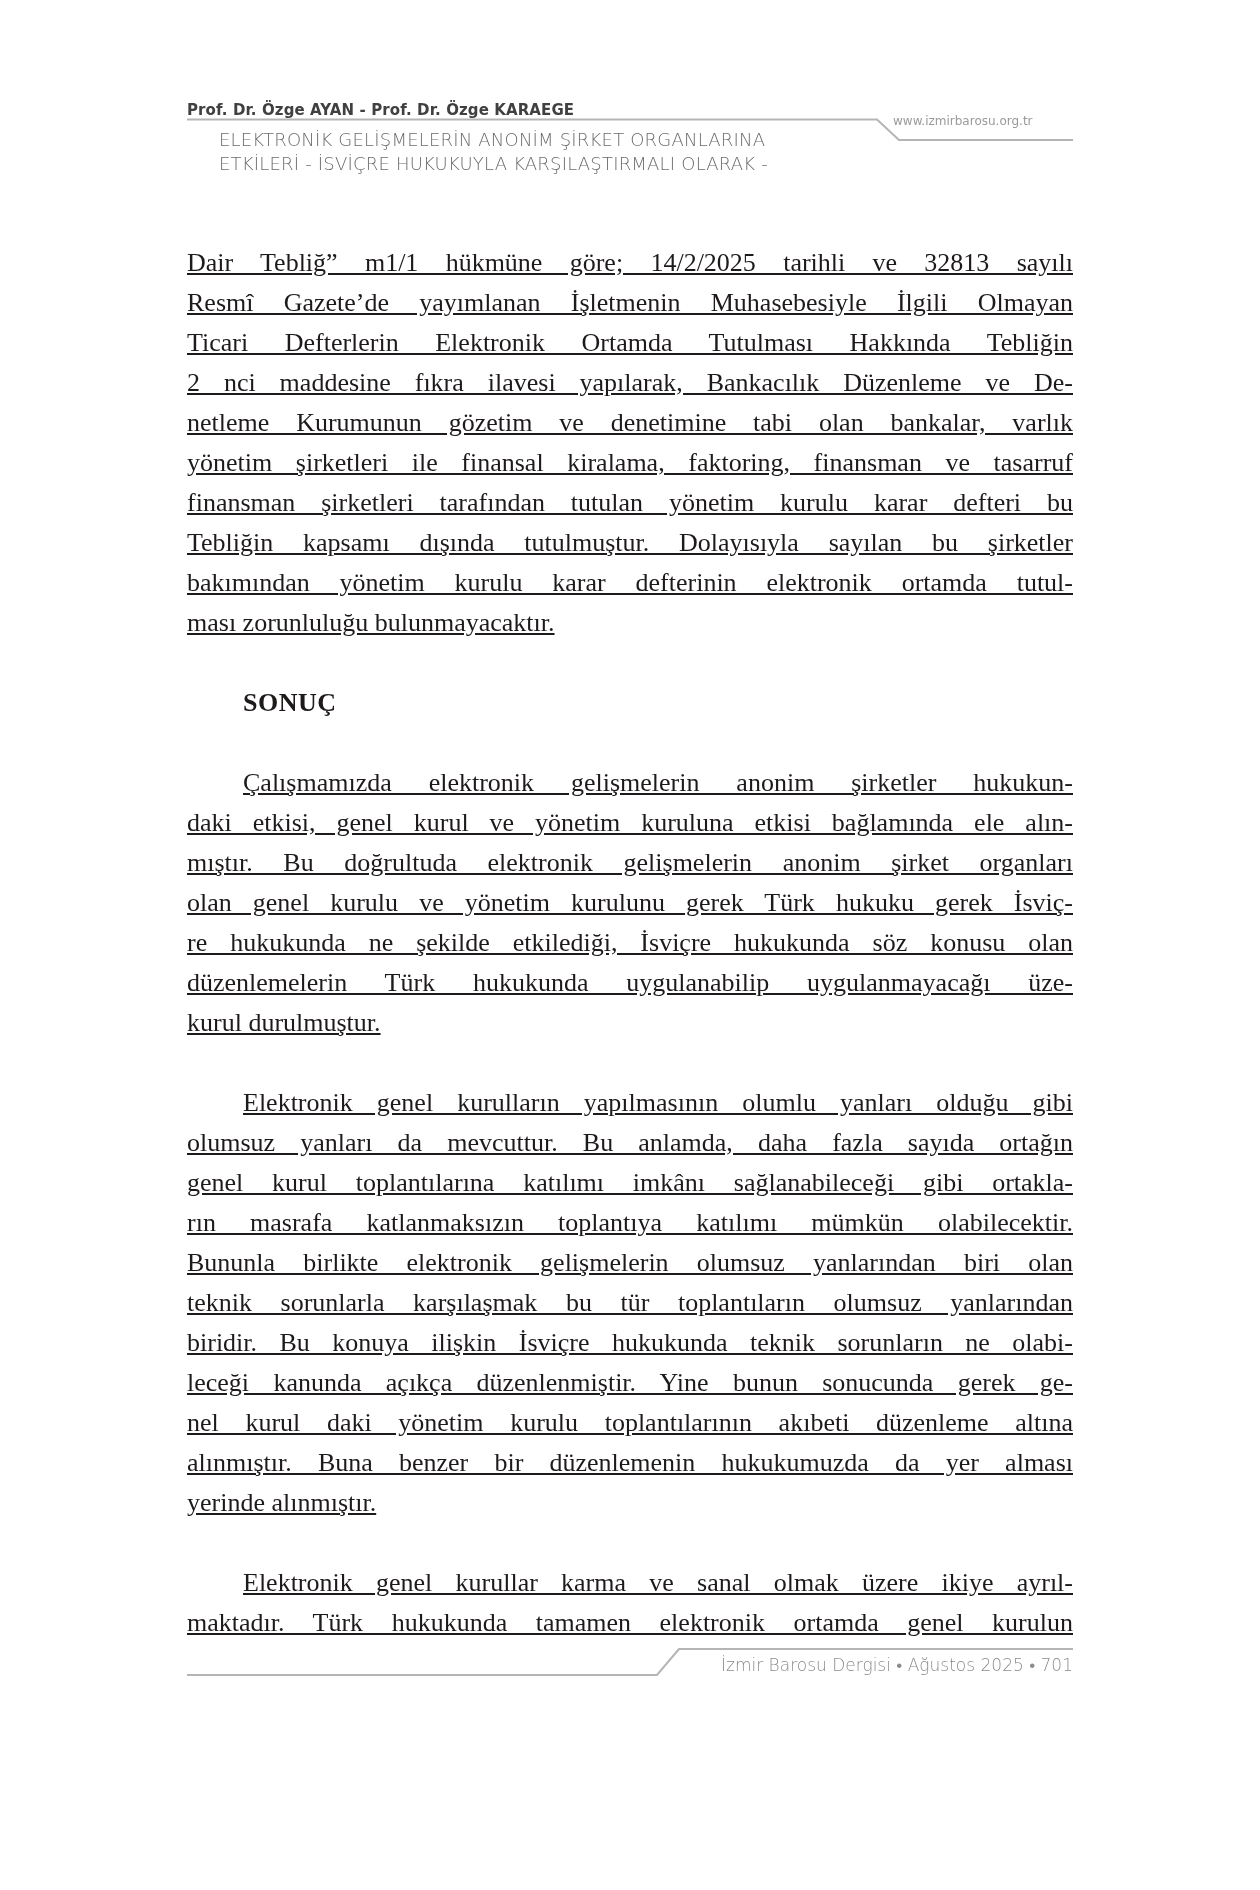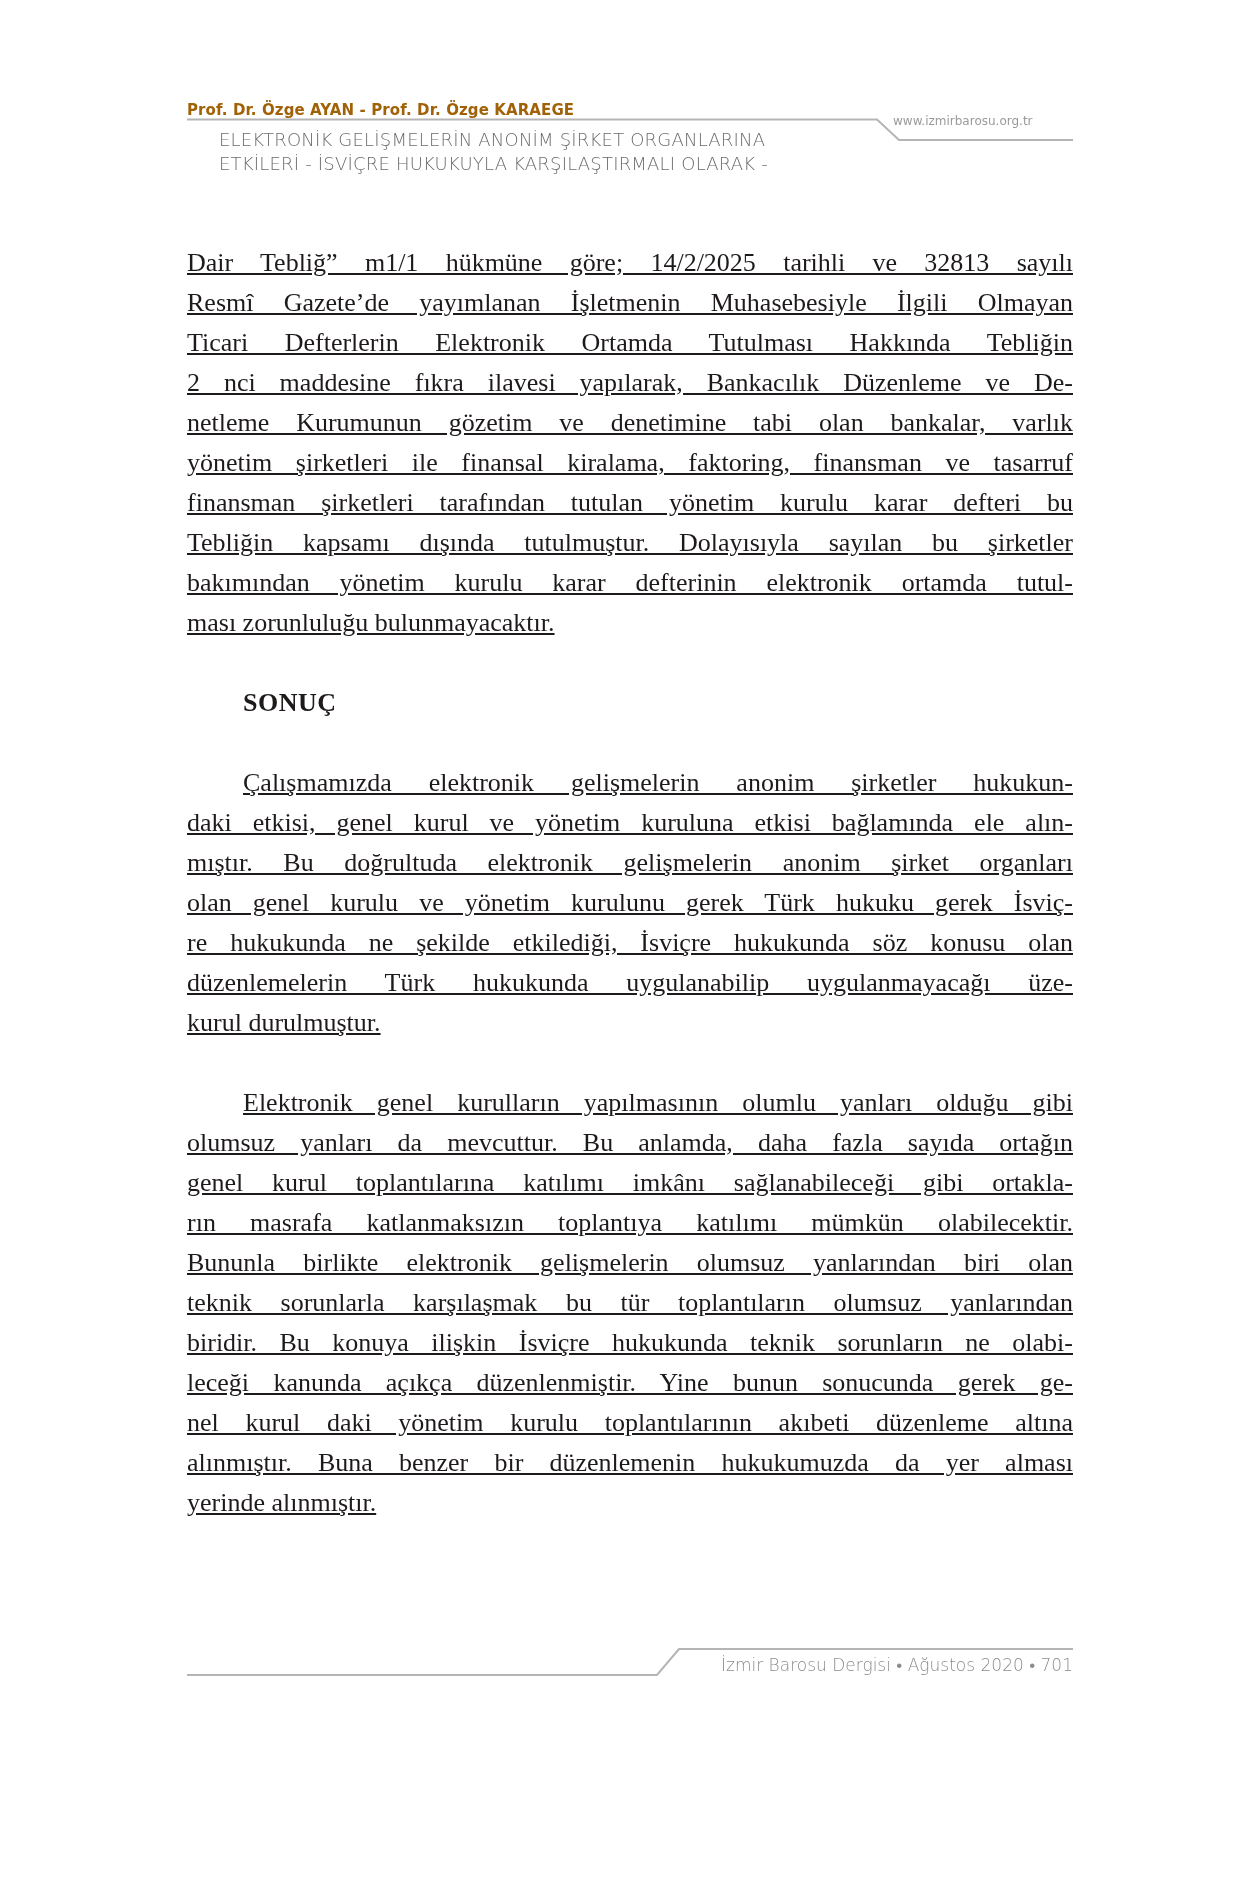--- a/index.html
+++ b/index.html
@@ -1,20 +1,20 @@
 <!DOCTYPE html>
 <html><head>
 <meta charset="utf-8">
 <style>
   html, body { margin: 0; padding: 0; background: #ffffff; }
   body { width: 1260px; height: 1890px; position: relative; overflow: hidden; }
   .header-authors {
     position: absolute; left: 187px; top: 101px;
     font-family: "DejaVu Sans", sans-serif; font-weight: bold;
-    font-size: 15px; color: #a16207; letter-spacing: 0.1px;
+    font-size: 15px; color: #404040; letter-spacing: 0.1px;
   }
   .header-rule { position: absolute; left: 187px; top: 118px; width: 886px; height: 24px; }
   .header-url {
     position: absolute; left: 893px; top: 114px;
     font-family: "DejaVu Sans", sans-serif; font-size: 12px; color: #9a9a9a;
   }
   .header-title {
     position: absolute; left: 187px; top: 128px; width: 640px;
     font-family: "DejaVu Sans", sans-serif; font-size: 18px; color: #6b6b6b;
     line-height: 24px; font-weight: 300; letter-spacing: 0.2px; margin-left: 32px;
@@ -91,26 +91,30 @@
     <div class="line">rın masrafa katlanmaksızın toplantıya katılımı mümkün olabilecektir.</div>
     <div class="line">Bununla birlikte elektronik gelişmelerin olumsuz yanlarından biri olan</div>
     <div class="line">teknik sorunlarla karşılaşmak bu tür toplantıların olumsuz yanlarından</div>
     <div class="line">biridir. Bu konuya ilişkin İsviçre hukukunda teknik sorunların ne olabi-</div>
     <div class="line">leceği kanunda açıkça düzenlenmiştir. Yine bunun sonucunda gerek ge-</div>
     <div class="line">nel kurul daki yönetim kurulu toplantılarının akıbeti düzenleme altına</div>
     <div class="line">alınmıştır. Buna benzer bir düzenlemenin hukukumuzda da yer alması</div>
     <div class="line last">yerinde alınmıştır.</div>
   </div>
   <div class="gap"></div>
+  <div>
+    <div class="line indent">Elektronik genel kurullar karma ve sanal olmak üzere ikiye ayrıl-</div>
+    <div class="line">maktadır. Türk hukukunda tamamen elektronik ortamda genel kurulun</div>
+  </div>
 </div>
 
 <div>
   <svg class="footer-rule" viewBox="0 0 886 30" preserveAspectRatio="none">
     <polyline points="0,28 470,28 492,2 886,2" fill="none" stroke="#b5b5b5" stroke-width="2"></polyline>
   </svg>
   <div class="footer-text">
     <span>İzmir Barosu Dergisi</span>
     <span>•</span>
-    <span>Ağustos 2020</span>
+    <span>Ağustos 2025</span>
     <span>•</span>
     <span>701</span>
   </div>
 </div>
 
 </body></html>

